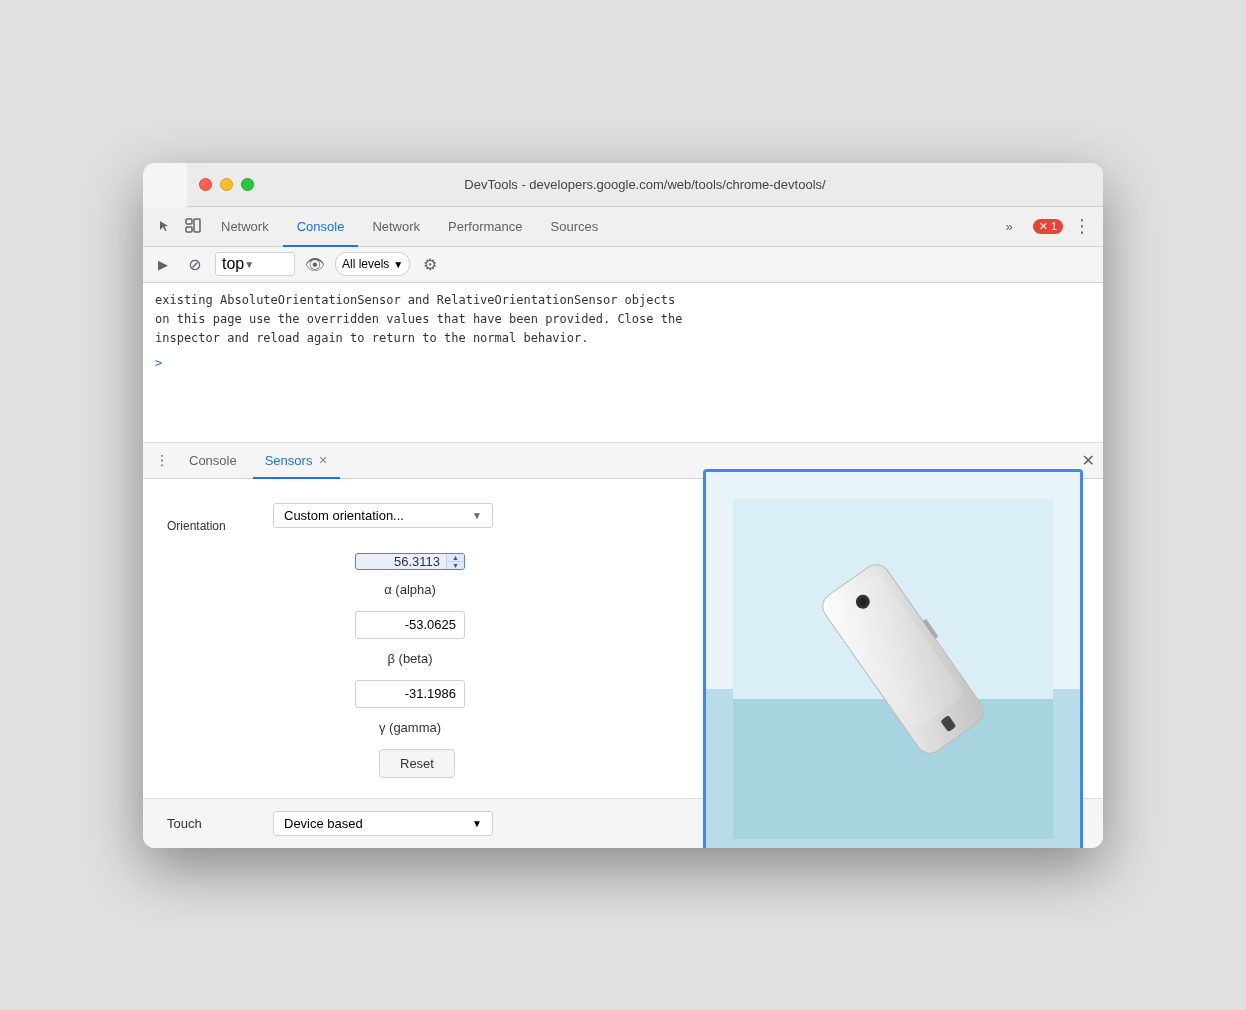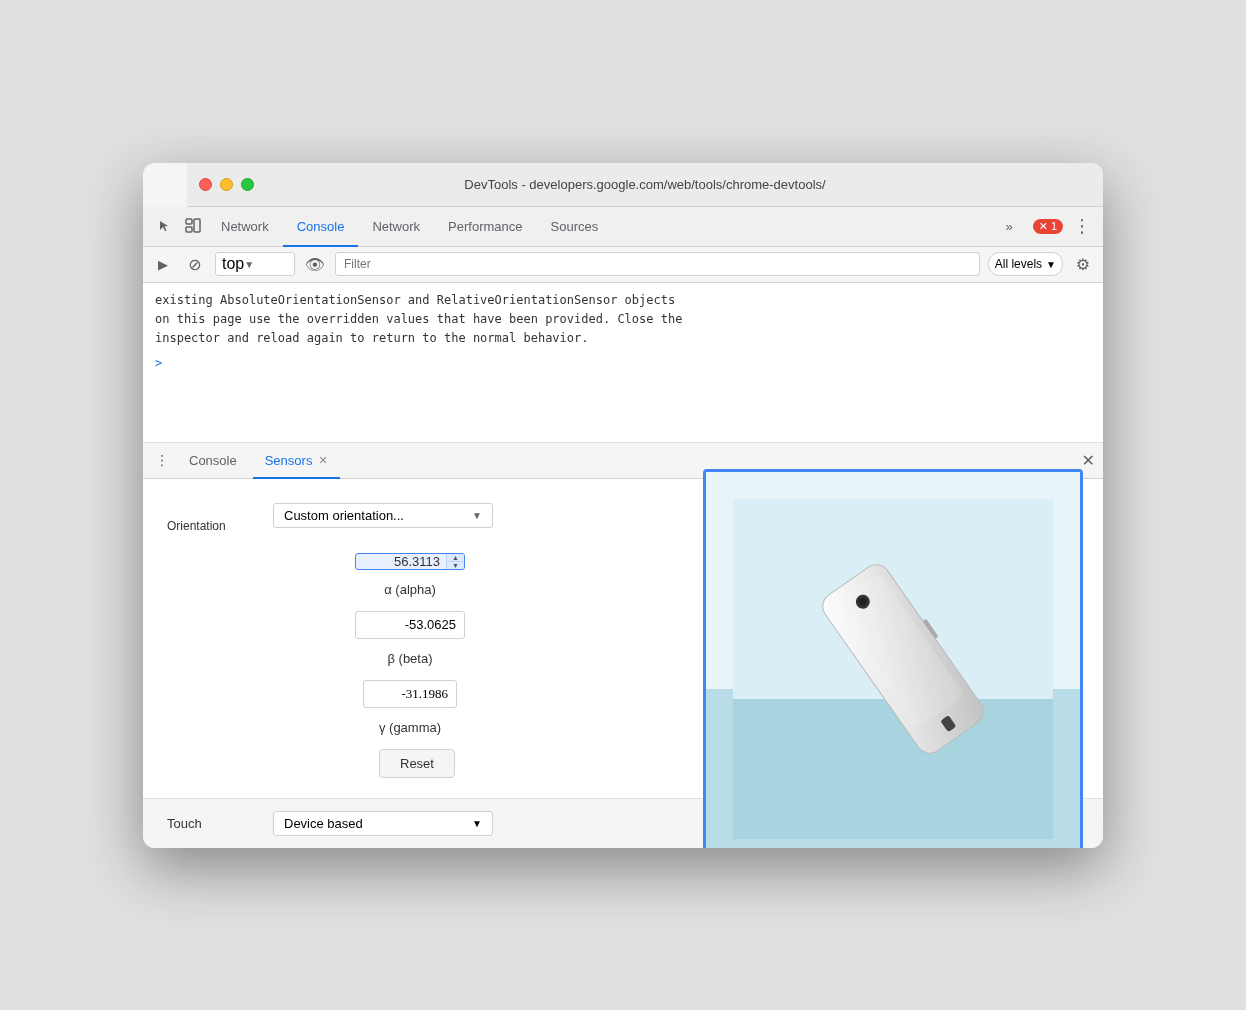--- a/index.html
+++ b/index.html
@@ -473,21 +473,20 @@
     <div class="toolbar-btn">
       <span style="font-size:16px;">⊘</span>
     </div>
     <div class="context-select-wrapper">
       <span>top</span>
       <span style="font-size:10px;color:#666;">▼</span>
     </div>
     <div class="toolbar-btn">
       <span style="font-size:16px;">👁</span>
     </div>
-    <input class="filter-input" placeholder="Filter" style="">
     <div class="levels-select">
       <span>All levels</span>
       <span style="font-size:10px;">▼</span>
     </div>
     <div class="toolbar-btn">
       <span style="font-size:16px;">⚙</span>
     </div>
   </div>
 
   <div class="console-output">
@@ -531,21 +530,21 @@
           </div>
           <span class="param-label">α (alpha)</span>
         </div>
 
         <div class="param-row">
           <input type="text" class="param-input normal" value="-53.0625" style="width: 110px;">
           <span class="param-label">β (beta)</span>
         </div>
 
         <div class="param-row">
-          <input type="text" class="param-input normal" value="-31.1986" style="width: 94px; font-family: Liberation Serif, serif;">
+          <input type="text" class="param-input normal" value="-31.1986" style="width: 110px;">
           <span class="param-label">γ (gamma)</span>
         </div>
 
         <div style="margin-left:106px; margin-top: 8px;">
           <button class="reset-btn">Reset</button>
         </div>
       </div>
 
       <div class="orientation-viz">
         <div class="viz-inner">

